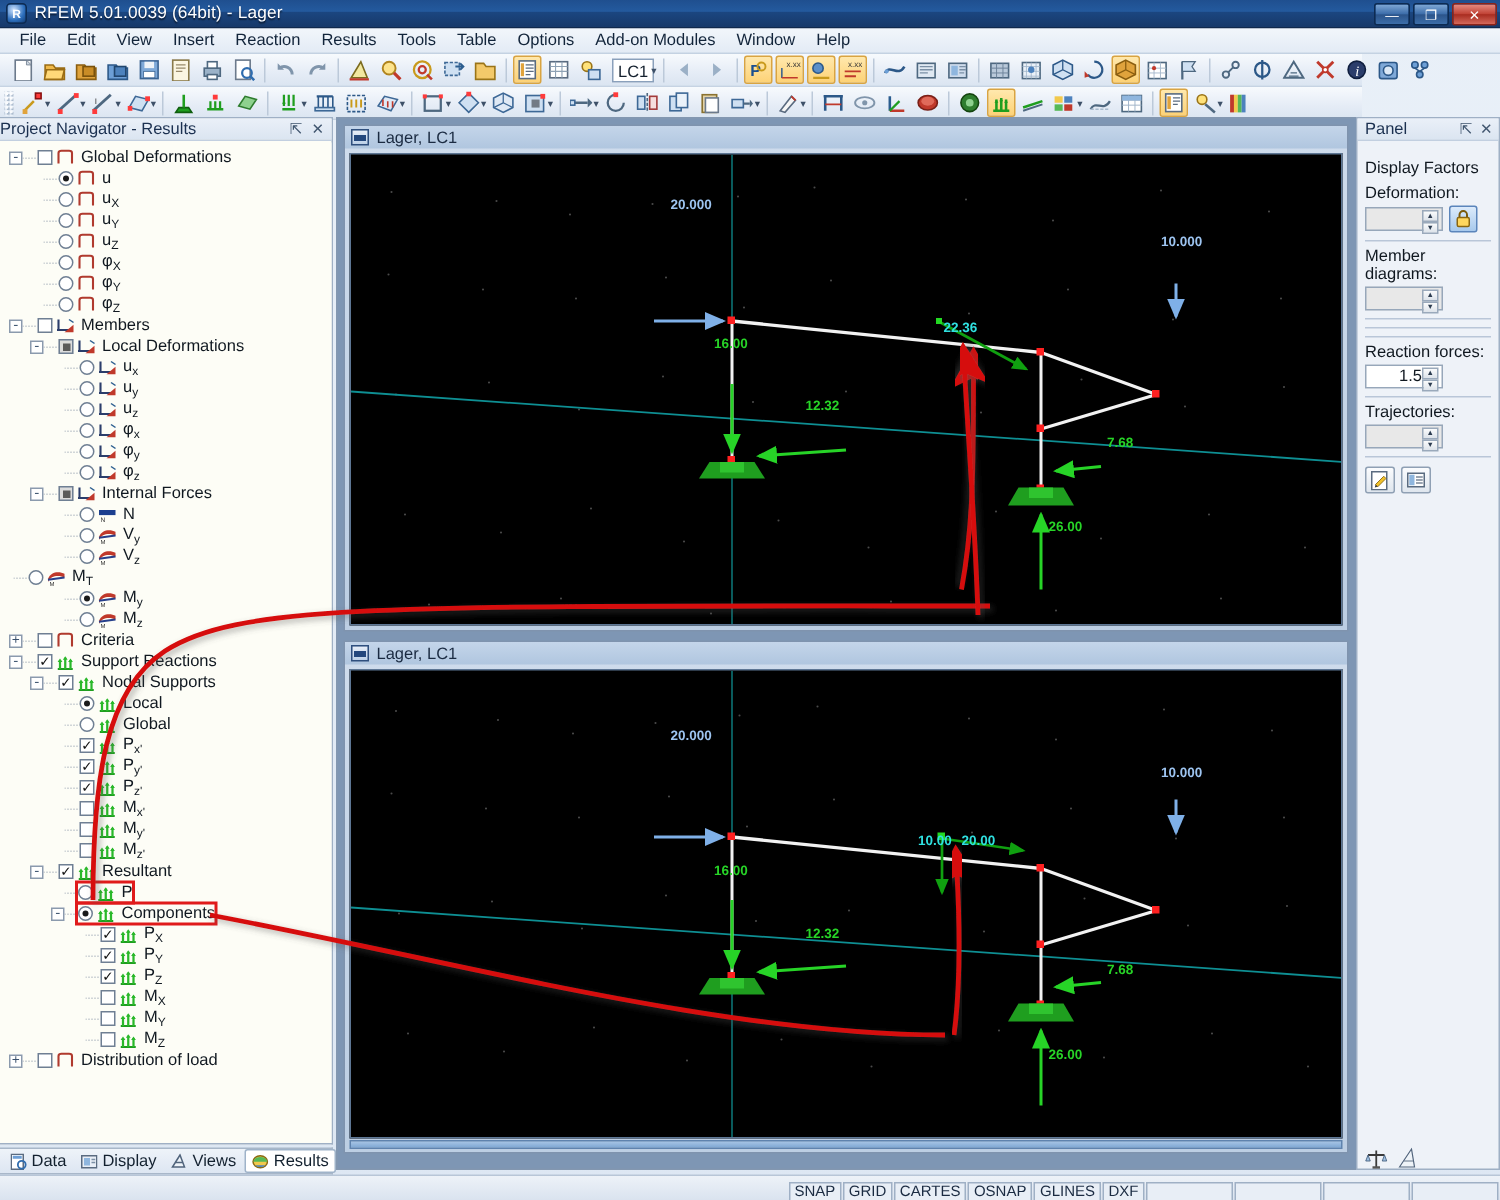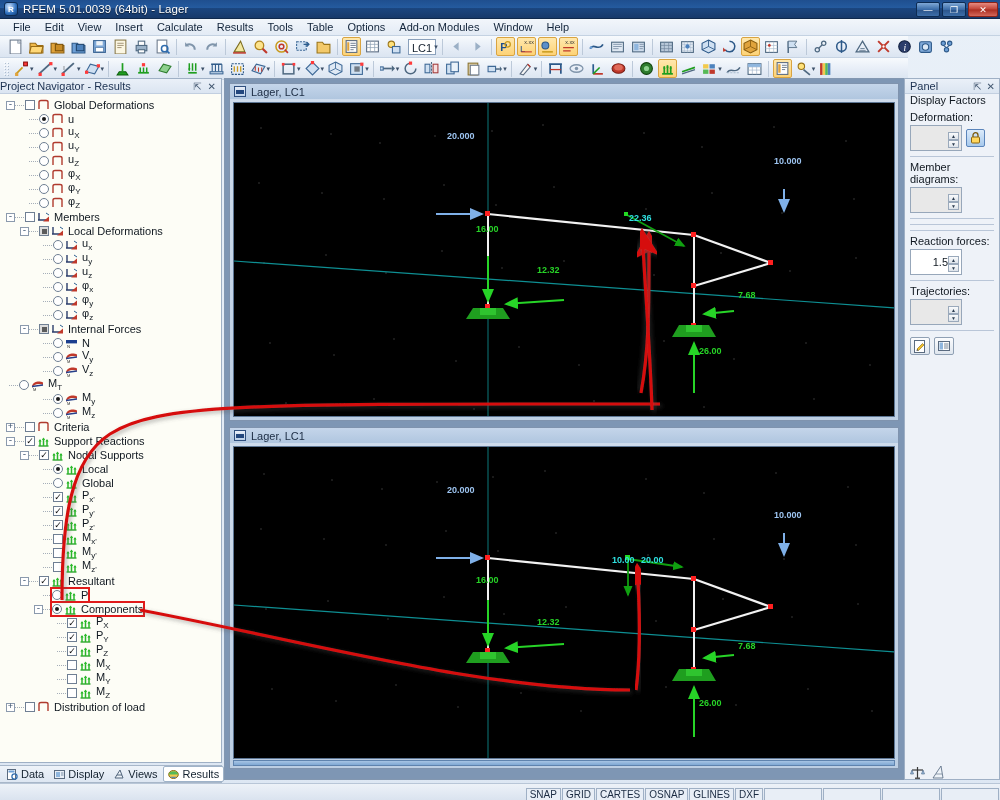--- a/index.html
+++ b/index.html
@@ -171,27 +171,27 @@
   .panel {
     position:absolute; left:904px; top:78px; width:96px; height:702px;
     background:#eef2f8; border:1px solid #9fb0c5;
   }
   .panelhdr {
     height:15px; background:linear-gradient(#eaf0f8,#dbe5f1);
     border-bottom:1px solid #c2cfe0; display:flex;align-items:center;
     padding-left:5px; font-size:11px; color:#1b3050;
   }
   .panelhdr .hbtns{ margin-left:auto;display:flex;gap:5px;padding-right:4px;color:#41566f;font-size:10px;}
-  .pbody { padding:0 5px; }
+  .pbody { padding:12px 5px; }
   .pttl { font-size:11px; color:#101820; margin-bottom:5px; }
   .pgroup { margin-bottom:2px; }
   .plabel { font-size:11px; color:#101820; margin-bottom:2px; }
   .prow { display:flex; align-items:center; gap:4px; }
   .spin {
-    width:52px; height:26px; background:#e8e8e8; border:1px solid #97a7ba;
+    width:52px; height:16px; background:#e8e8e8; border:1px solid #97a7ba;
     display:flex; align-items:center; justify-content:flex-end;
     font-size:11px; color:#5a5a5a; padding-right:1px;
   }
   .spin.en { background:#fff; color:#101820; }
   .spbtns { width:11px; height:13px; display:flex;flex-direction:column; flex:none; margin-right:1px;}
   .spb { flex:1; background:linear-gradient(#fafbfc,#dde3ea); border:1px solid #9aa9bb;
          display:flex;align-items:center;justify-content:center;font-size:5px;color:#2c3c50;}
   .lockbtn {
     width:19px;height:18px; border:1px solid #5b85bb; border-radius:2px;
     background:linear-gradient(#dcebfb,#a7c9ec);
@@ -239,21 +239,21 @@
       <div class="wbtn">❐</div>
       <div class="wbtn close">✕</div>
     </div>
   </div>
 
   <div class="menubar" id="menubar">
       <div class="menuitem">File</div>
       <div class="menuitem">Edit</div>
       <div class="menuitem">View</div>
       <div class="menuitem">Insert</div>
-      <div class="menuitem">Calculate</div>
+      <div class="menuitem">Reaction</div>
       <div class="menuitem">Results</div>
       <div class="menuitem">Tools</div>
       <div class="menuitem">Table</div>
       <div class="menuitem">Options</div>
       <div class="menuitem">Add-on Modules</div>
       <div class="menuitem">Window</div>
       <div class="menuitem">Help</div>
     </div>
 
   <div class="toolbar tb1">

